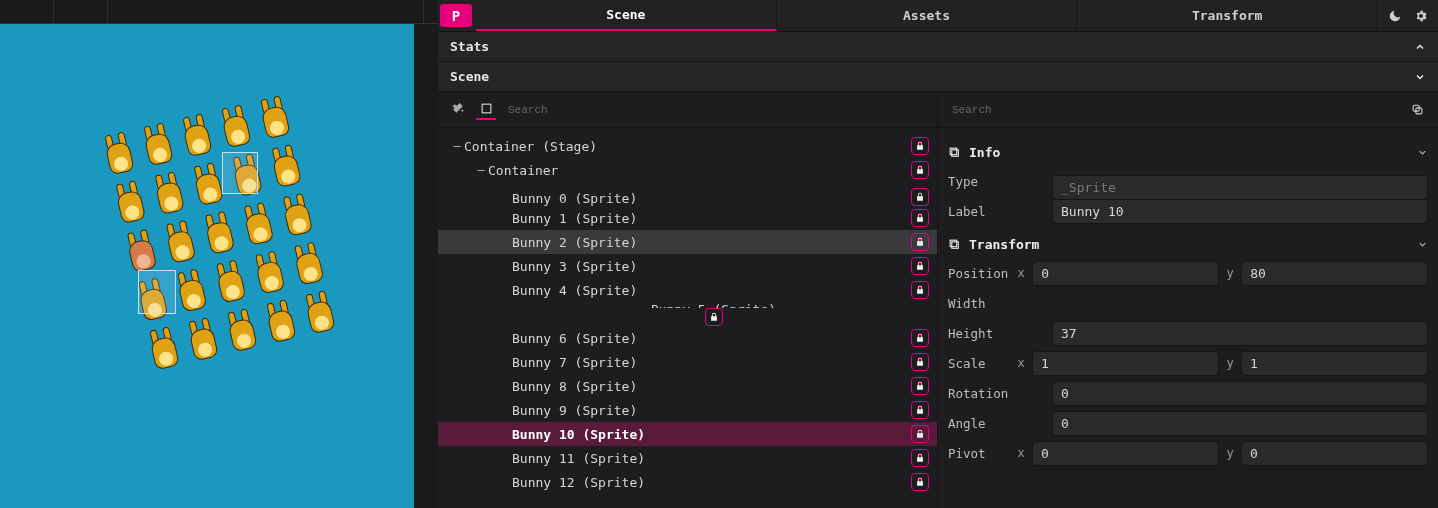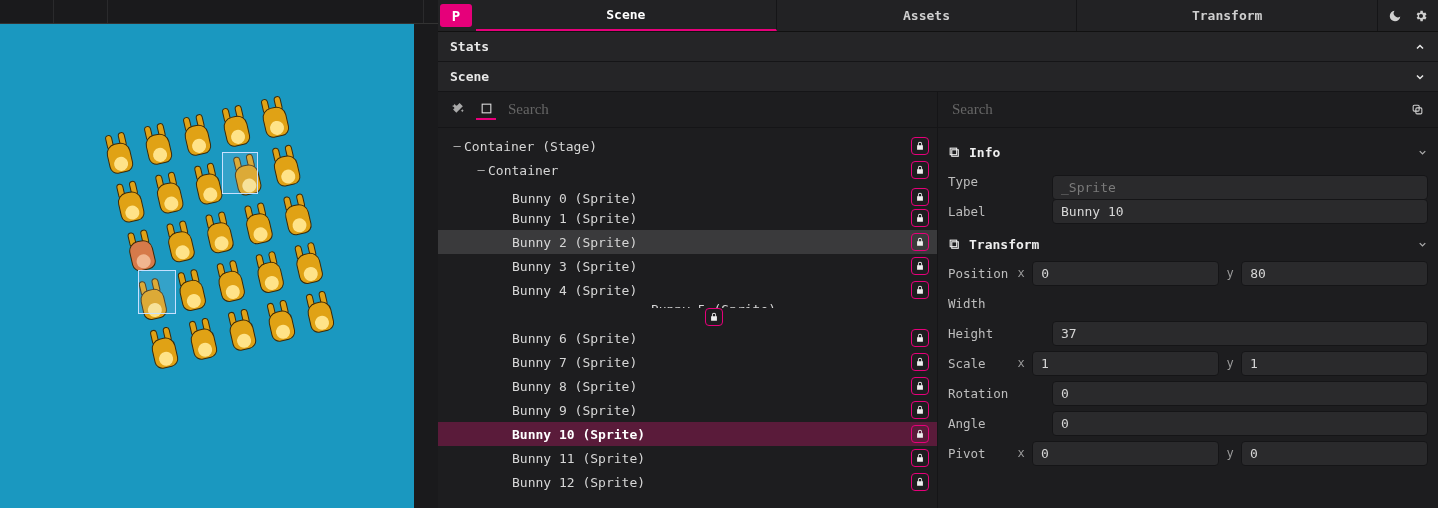--- a/index.html
+++ b/index.html
@@ -170,22 +170,22 @@
     border-bottom: 2px solid transparent;
     color: #aaa;
     cursor: pointer;
   }
   .mini-icon.active { border-bottom-color: #e6007a; color: #ddd; }
   .search-input {
     flex: 1;
     background: transparent;
     border: none;
     color: #eab308;
-    font-family: Liberation Serif, serif;
-    font-size: 15px;
+    font-family: Liberation Mono, monospace;
+    font-size: 11px;
     outline: none;
     padding: 6px 4px;
   }
   .search-input::placeholder { color: #666; }
 
   .tree { flex: 1; overflow: auto; padding: 6px 0; }
   .tree-row {
     height: 24px;
     display: flex;
     align-items: center;

